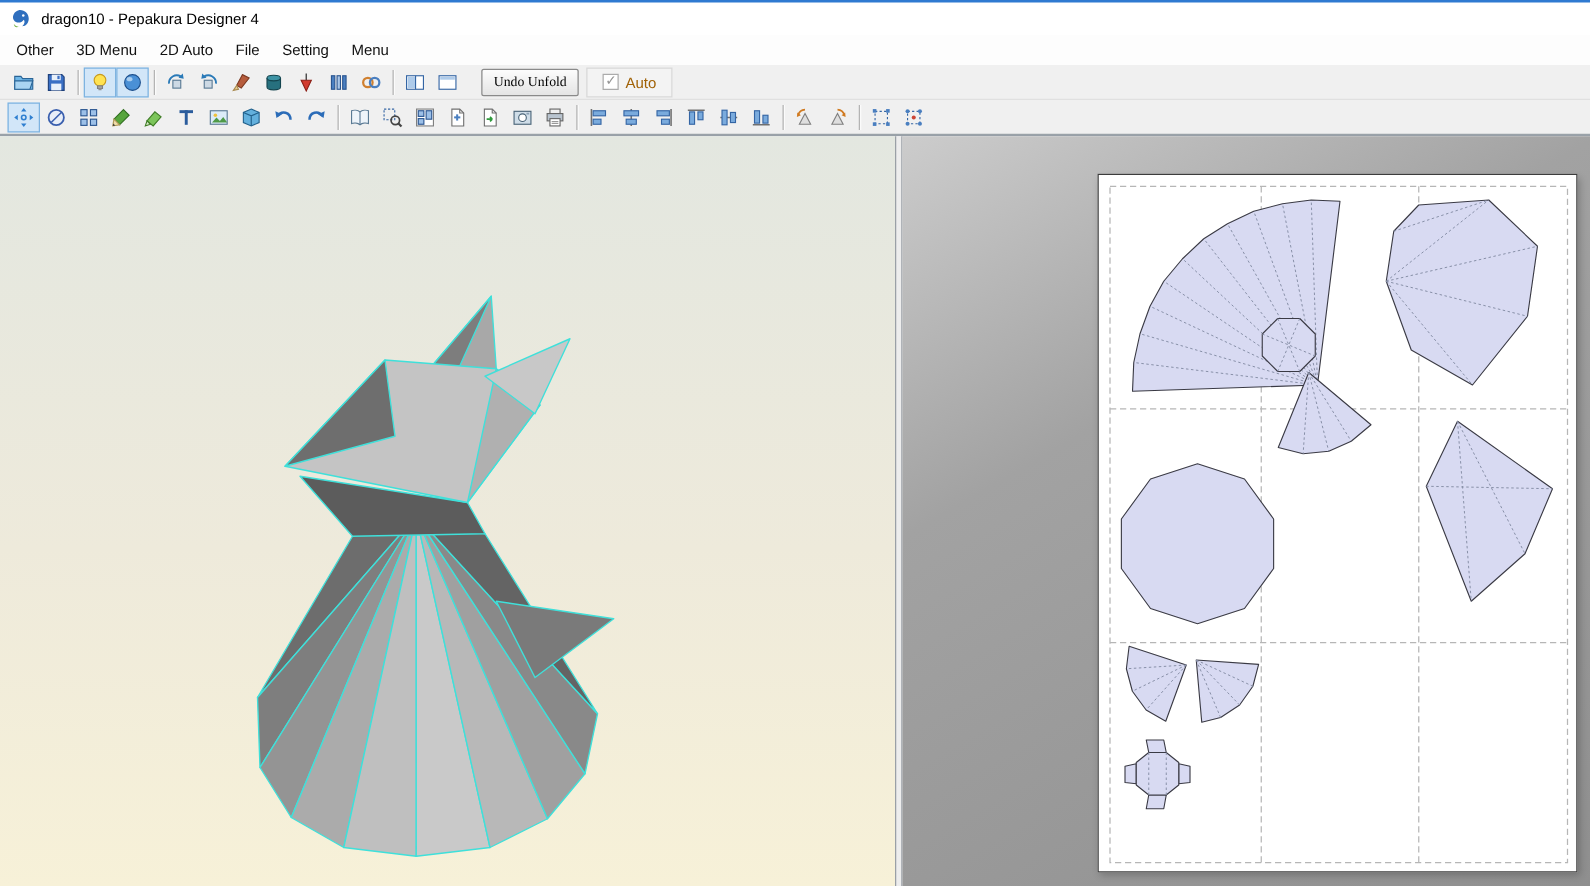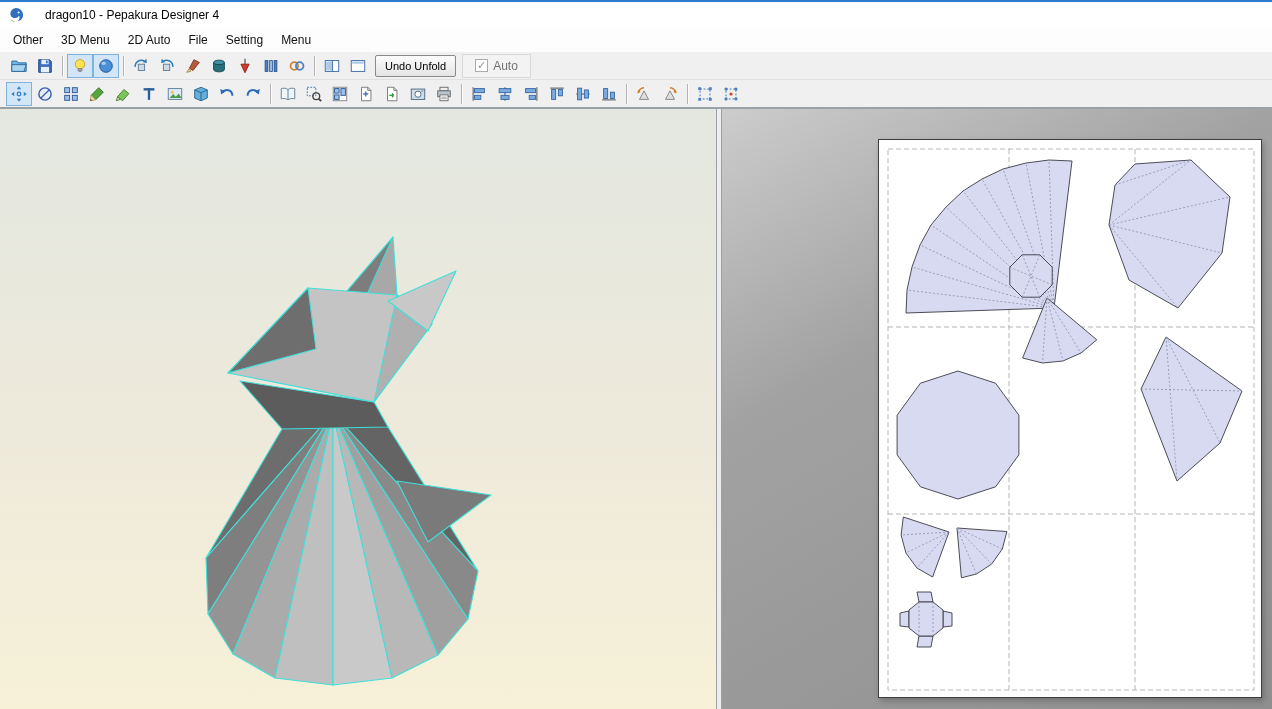--- a/index.html
+++ b/index.html
@@ -1,38 +1,38 @@
 <!DOCTYPE html>
 <html style="--accent-blue: #2f7ad1; --toolbar-bg: #f0f0f0; --edge-highlight: #3fe0da; --piece-fill: #d8daf2; --piece-outline: #3a3a44; --view3d-top: #e3e7e0; --view3d-bottom: #f7f1d8; --view2d-bg: #8f8f8f;"><head>
 <meta charset="utf-8">
 <style>
   *{box-sizing:border-box;margin:0;padding:0}
   html,body{width:1272px;height:709px;overflow:hidden}
   body{font-family:"Liberation Sans",sans-serif;font-size:12px;color:#111;background:#fff;position:relative}
 
-  .titlebar{height:28px;background:#fff;border-top:2px solid var(--accent-blue);display:flex;align-items:center;padding:0 8px;gap:21px}
+  .titlebar{height:28px;background:#fff;border-top:2px solid var(--accent-blue);display:flex;align-items:center;padding:0 8px;gap:9px}
   .titlebar .title{font-size:12px;color:#000}
 
   .menubar{height:24px;background:#fdfdfd;display:flex;align-items:center;padding:0 4px}
   .menubar .mi{padding:4px 9px;cursor:default}
 
   .toolbar{height:28px;background:var(--toolbar-bg);display:flex;align-items:center;padding:0 6px;border-bottom:1px solid #e0e0e0}
   .toolbar.tb2{border-bottom:1px solid #9aa2a8}
   .tb-icons{display:flex;align-items:center}
   .tb-btn{width:26px;height:24px;display:inline-flex;align-items:center;justify-content:center;background:transparent;border:1px solid transparent;padding:0;cursor:default}
   .tb-btn.active{background:#d2e6f8;border-color:#7eb3e0}
   .tb-ic{display:inline-flex;line-height:0}
   .tb-sep{width:1px;height:20px;background:#b4b4b4;box-shadow:1px 0 0 #fbfbfb;margin:0 4px}
 
-  .undo-unfold{margin-left:4px;height:22px;padding:2px 9px;font-family:Liberation Sans, sans-serif;font-size:11px;color:#000;background:linear-gradient(#fcfcfc,#e4e4e4);border:1px solid #8a8a8a;border-radius:2px;cursor:default}
+  .undo-unfold{margin-left:14px;height:22px;padding:2px 9px;font-family:Liberation Serif, serif;font-size:11px;color:#000;background:linear-gradient(#fcfcfc,#e4e4e4);border:1px solid #8a8a8a;border-radius:2px;cursor:default}
   .auto-group{display:flex;align-items:center;gap:5px;margin-left:6px;height:24px;padding:0 12px;border:1px solid #d8d8d8;background:#f3f3f3}
   .checkbox{width:13px;height:13px;background:#fff;border:1px solid #ababab;display:inline-flex;align-items:center;justify-content:center}
   .checkmark{font-size:11px;line-height:1;color:#949494}
   .checkmark.checked::after{content:"\2713"}
-  .auto-label{color:#737373}
+  .auto-label{color:#a16207}
 
   .main{display:flex;height:601px;border-top:1px solid #98a0a8}
   .view3d{width:716px;height:100%;background:linear-gradient(180deg,var(--view3d-top) 0%,#eeeadb 55%,var(--view3d-bottom) 100%);position:relative;overflow:hidden}
   .splitter{width:6px;background:#ededed;border-left:1px solid #9aa0a6;border-right:1px solid #9aa0a6;cursor:col-resize}
   .view2d{flex:1;position:relative;background:linear-gradient(150deg,#cccccc 0%,#a2a2a2 35%,var(--view2d-bg) 100%);overflow:hidden}
   .page{position:absolute;left:156px;top:30px;width:384px;height:559px;background:#fff;border:1px solid #3c3c3c;box-shadow:2px 3px 6px rgba(0,0,0,.22)}
   .page svg{display:block}
 
   .facet{stroke:var(--edge-highlight);stroke-width:1.1;stroke-linejoin:round}
   .piece{fill:var(--piece-fill);stroke:var(--piece-outline);stroke-width:.9;stroke-linejoin:round}

